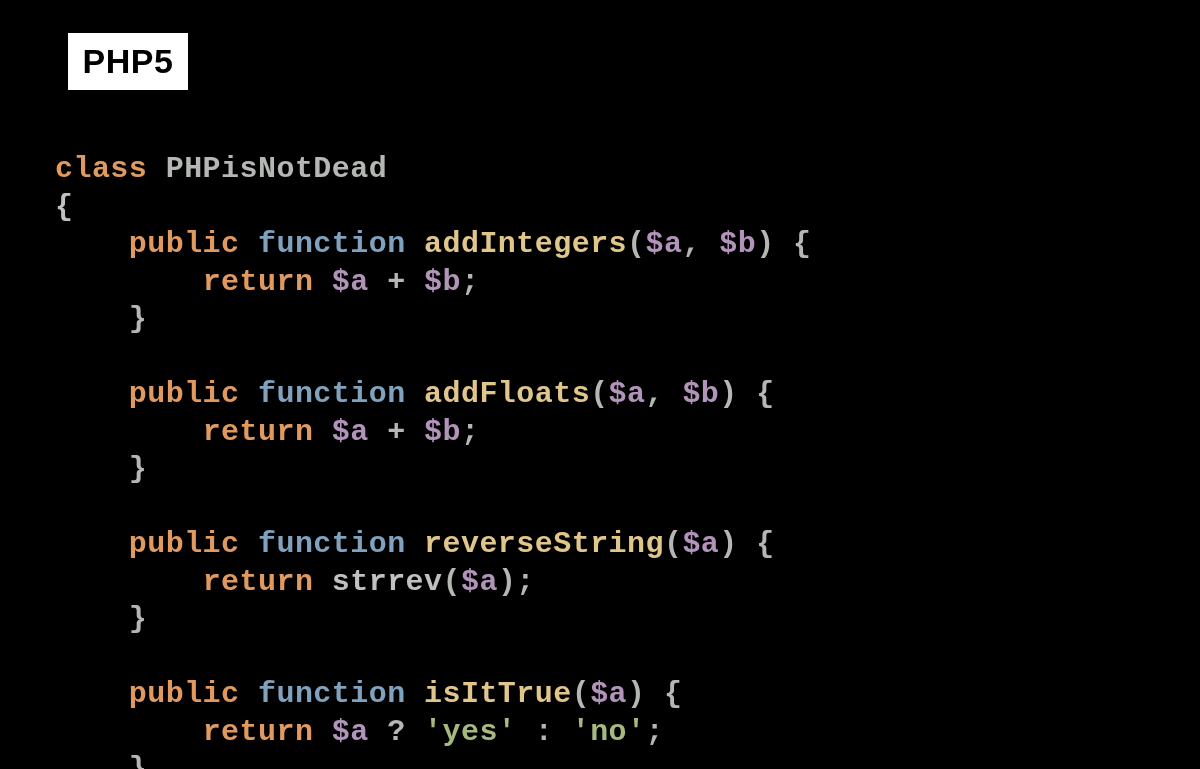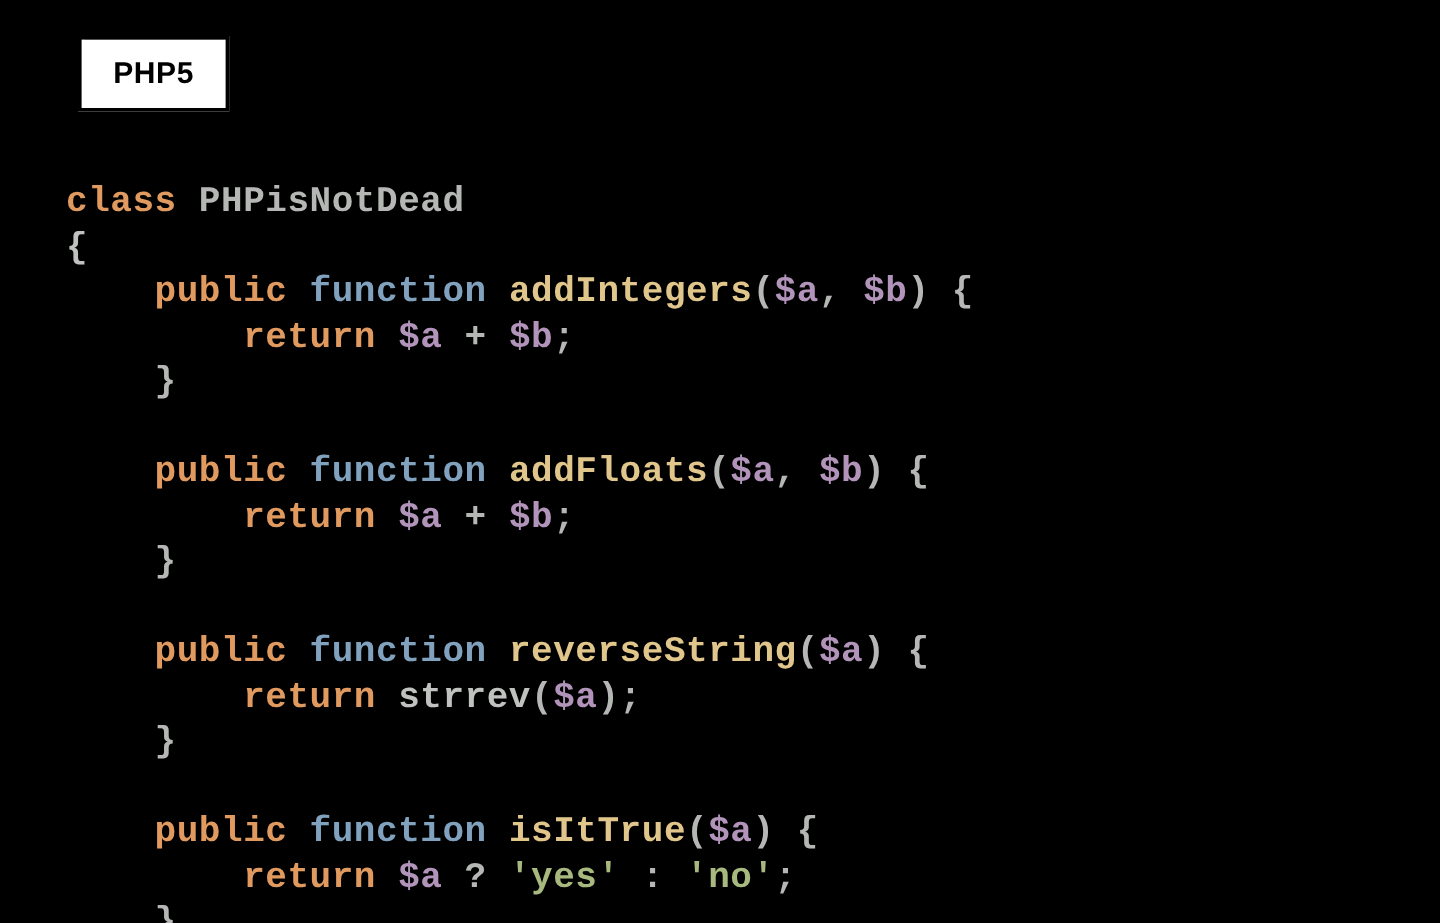--- a/index.html
+++ b/index.html
@@ -37,21 +37,21 @@
       right: 2px;
       bottom: -2px;
       border-top: 2px solid #000000;
       border-bottom: 2px solid #000000;
       transform: skewX(-2deg);
       opacity: 0.35;
     }
     .badge-text {
       color: #000000;
       font-weight: 800;
-      font-size: 25px;
+      font-size: 34px;
       letter-spacing: 0.5px;
       font-family: -apple-system, BlinkMacSystemFont, "Segoe UI", Arial, sans-serif;
     }
     .code {
       position: absolute;
       top: 151px;
       left: 55px;
       font-size: 30px;
       line-height: 1.25;
       white-space: pre;

